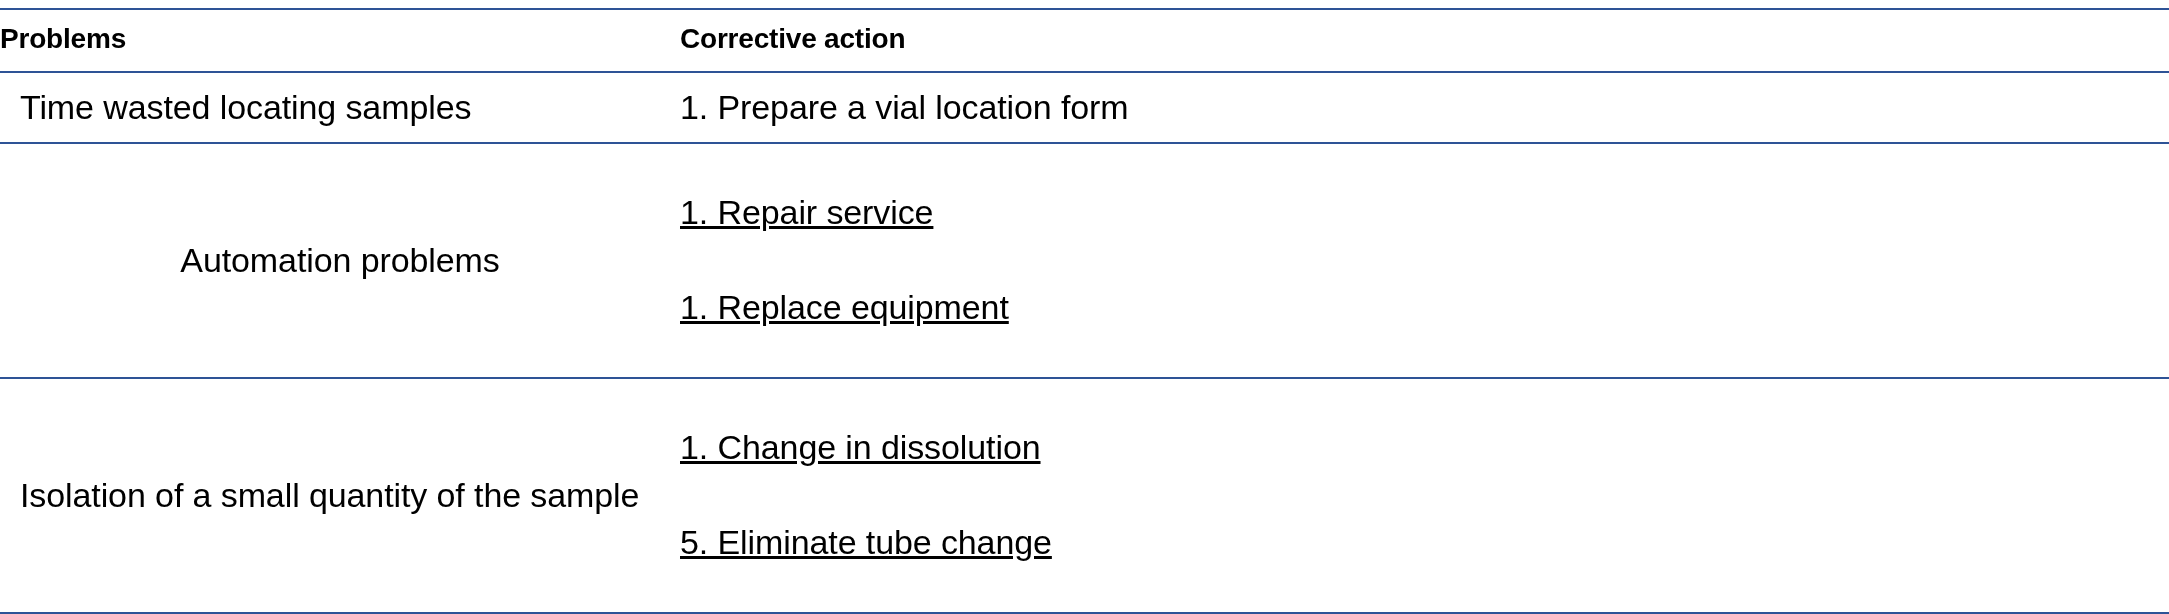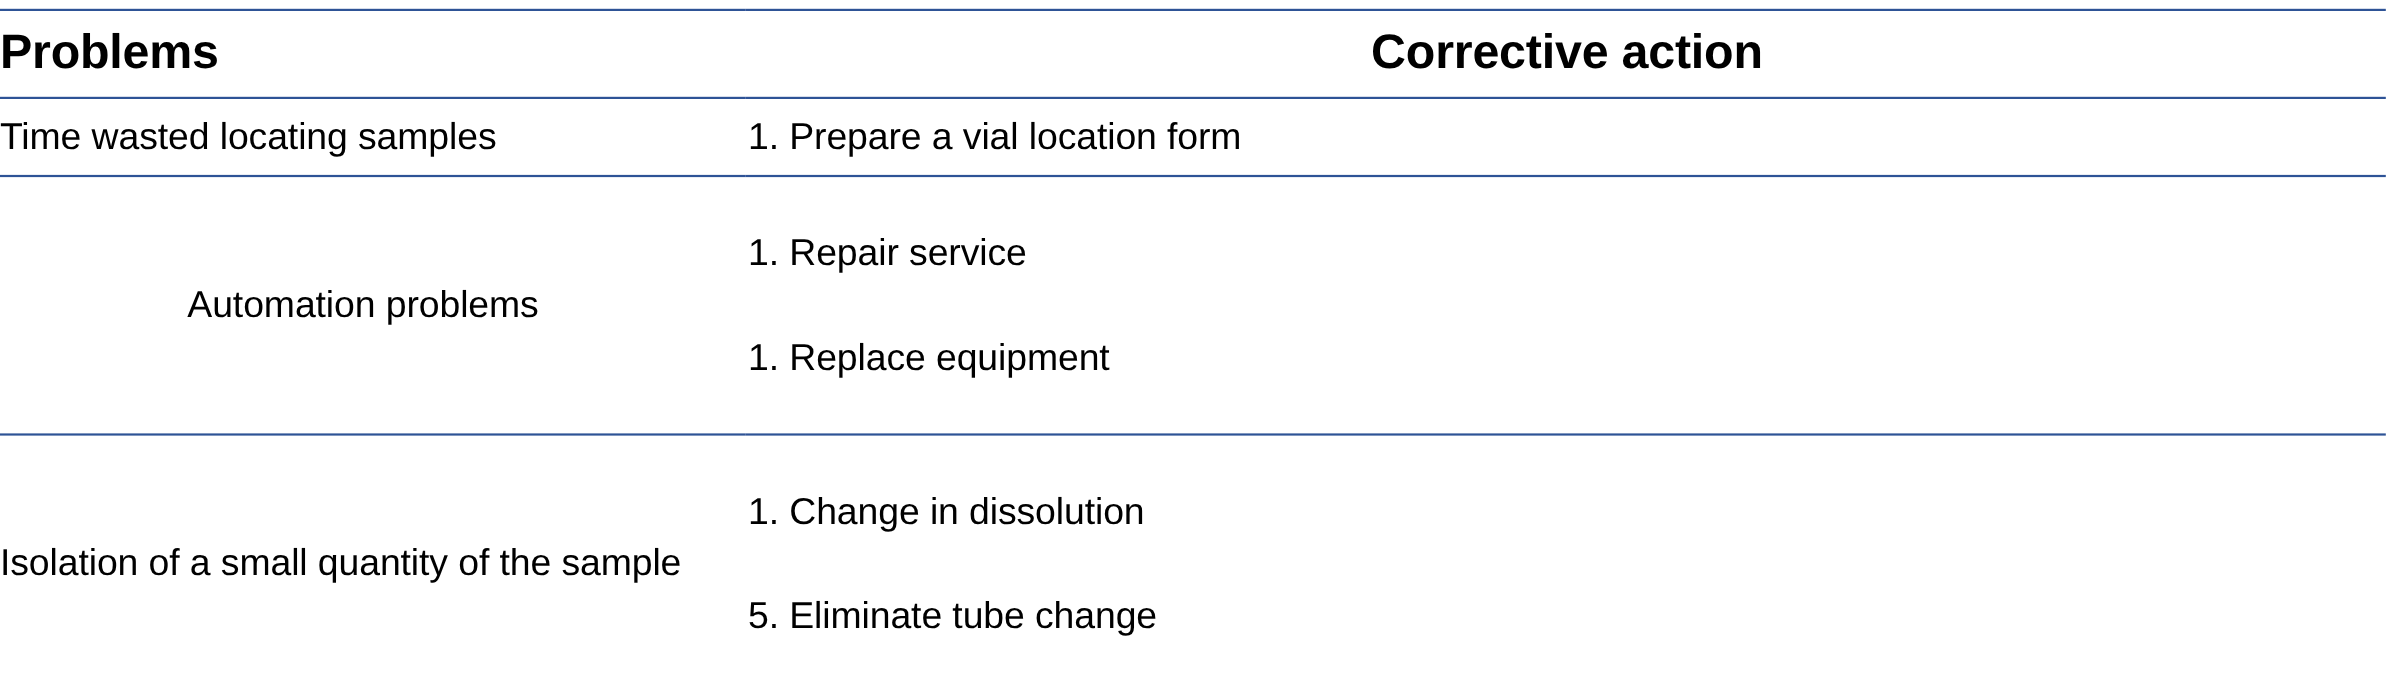--- a/index.html
+++ b/index.html
@@ -32,21 +32,21 @@
     top: 8px;
     left: 0;
   }
 
   table.data-table col.col-problems { width: 678px; }
   table.data-table col.col-action   { width: 1491px; }
 
   thead th {
     text-align: left;
     font-weight: bold;
-    font-size: 44px;
+    font-size: 28px;
     line-height: 1.1;
     letter-spacing: -0.2px;
     padding: 14px 0 16px 0;
     border-top: 2px solid #2e5396;
     border-bottom: 2px solid #2e5396;
     vertical-align: middle;
     font-stretch: condensed;
   }
 
   thead th.th-action { padding-left: 2px; }
@@ -82,42 +82,44 @@
   }
 
   
   tr.row-r0 td { height: 69px; }
   tr.row-r1 td { height: 233px; }
   tr.row-r2 td { height: 233px; }
 
   tr.row-r1 .action-list li,
   tr.row-r2 .action-list li {
     padding: 28px 0;
+    text-decoration: underline;
   }
 
   .problem-text {
     display: block;
     white-space: nowrap;
+    margin-left: 20px;
   }
 </style>
 </head>
 <body>
 
 <div class="table-wrap">
 
   <table class="data-table">
     <colgroup>
       <col class="col-problems">
       <col class="col-action">
     </colgroup>
 
     <thead>
       <tr>
         <th class="th-problems" style="border-bottom-color: rgb(46, 83, 150); border-top-color: rgb(46, 83, 150);">Problems</th>
-        <th class="th-action" style="border-bottom-color: rgb(46, 83, 150); border-top-color: rgb(46, 83, 150); text-align: center;">Corrective action</th>
+        <th class="th-action" style="border-bottom-color: rgb(46, 83, 150); border-top-color: rgb(46, 83, 150);">Corrective action</th>
       </tr>
     </thead>
 
     <tbody>
 
       <tr class="row-r0">
         <td class="cell-problem" style="border-bottom-color: rgb(46, 83, 150);">
           <span class="problem-text">Time wasted locating samples</span>
         </td>
         <td class="cell-action" style="border-bottom-color: rgb(46, 83, 150);">

